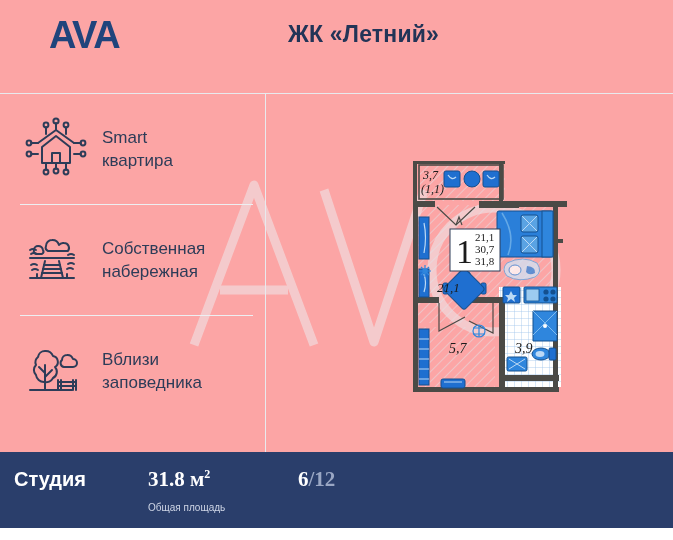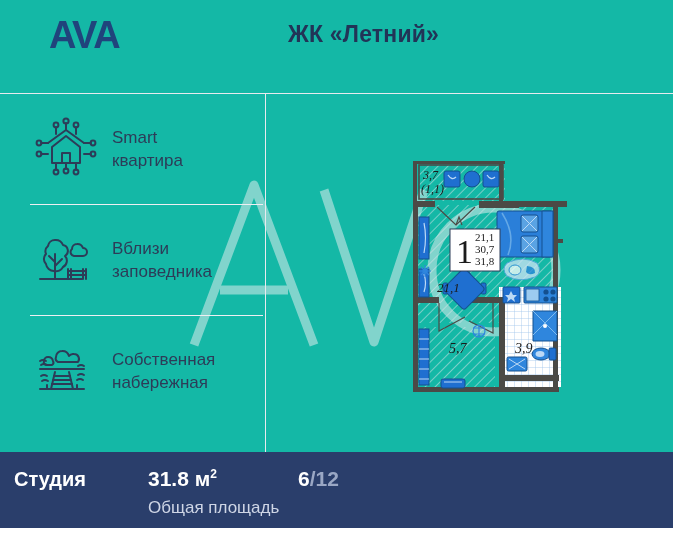--- a/index.html
+++ b/index.html
@@ -1,57 +1,57 @@
 <!DOCTYPE html>
 <html><head>
 <meta charset="utf-8">
 <style>
   html,body{margin:0;padding:0;background:#fff;}
   body{width:673px;height:540px;font-family:"Liberation Sans",sans-serif;-webkit-font-smoothing:antialiased;}
-  .card{position:relative;width:673px;height:540px;background:#14b8a6;overflow:hidden;}
+  .card{position:relative;width:673px;height:540px;background:#fca5a5;overflow:hidden;}
 
   
   .watermark{position:absolute;left:0;top:60px;width:673px;height:400px;pointer-events:none;
     display:flex;align-items:center;justify-content:center;z-index:0;}
   .watermark svg{opacity:.5;}
 
   
   .header{position:absolute;left:0;top:0;width:673px;height:93px;z-index:2;}
   .logo{position:absolute;left:49px;top:16px;display:flex;align-items:flex-start;}
   .logo-ava{font-size:38px;font-weight:700;color:#20447c;letter-spacing:-1.5px;line-height:38px;
      font-family:"Liberation Sans",sans-serif;}
   .logo-group{font-size:20px;font-weight:600;color:#2b3f6c;letter-spacing:.3px;line-height:20px;margin-left:4px;margin-top:3px;}
   .complex-title{position:absolute;left:288px;top:21px;font-size:23px;font-weight:700;color:#223457;letter-spacing:.2px;}
 
   .hdr-divider{position:absolute;left:0;top:93px;width:673px;height:1px;background:#e8eaee;z-index:2;}
   .v-divider{position:absolute;left:265px;top:93px;width:1px;height:359px;background:#e8eaee;z-index:2;}
 
   
-  .features{position:absolute;left:16px;top:93px;width:265px;height:288px;z-index:2;}
+  .features{position:absolute;left:6px;top:93px;width:265px;height:288px;z-index:2;}
   .feature{position:relative;display:flex;align-items:center;height:111px;padding-left:14px;box-sizing:border-box;}
   .feature + .feature::before{content:"";position:absolute;left:14px;right:18px;top:0;height:1px;background:#edeff2;}
   .feature-icon{width:72px;height:72px;flex:0 0 72px;display:flex;align-items:center;justify-content:center;}
   .feature-label{font-size:17px;line-height:23px;color:#2d3c58;margin-left:10px;font-weight:400;}
 
   
   .plan-wrap{position:absolute;left:265px;top:93px;width:457px;height:359px;z-index:2;
     display:flex;align-items:center;justify-content:center;}
   .plan{position:relative;width:182px;height:244px;}
 
   
   .footer{position:absolute;left:0;top:452px;width:673px;height:76px;background:#2a3e6b;z-index:3;}
   .footer-inner{display:flex;align-items:flex-start;height:76px;padding-top:14px;box-sizing:border-box;}
   .f-col{display:flex;flex-direction:column;}
   .f-type{margin-left:14px;width:110px;font-size:20px;font-weight:700;color:#ffffff;line-height:26px;}
   .f-area{margin-left:24px;width:150px;}
   .f-floor{margin-left:0px;width:150px;gap:39px;}
-  .f-big{font-size:21px;font-weight:700;color:#ffffff;line-height:26px;white-space:nowrap;}
+  .f-big{font-size:21px;font-weight:700;color:#ffffff;line-height:26px;white-space:nowrap;font-family:Liberation Serif, serif;}
   .f-big sup{font-size:12px;font-weight:700;vertical-align:super;line-height:0;}
   .f-dim{color:#9aa7c4;font-weight:700;}
-  .f-sub{font-size:17px;color:#cfd6e6;margin-top:8px;line-height:16px;}
+  .f-sub{font-size:10px;color:#cfd6e6;margin-top:8px;line-height:16px;}
   .f-bottom{position:absolute;left:0;top:528px;width:673px;height:12px;background:#ffffff;z-index:3;}
 </style>
 </head>
 <body>
 
 <div class="card">
 
   <div class="watermark">
     <svg width="470" height="260" viewBox="0 0 470 260" aria-hidden="true">
       <g fill="none" stroke="#eef0f3" stroke-width="9" stroke-linejoin="round">
@@ -101,40 +101,20 @@
           <path d="M32 46 L32 52"></path>
             <circle cx="32" cy="54" r="2.4"></circle>
         </svg>
       </div>
       <div class="feature-label">Smart<br>квартира</div>
     </div>
 
     <div class="feature">
       <div class="feature-icon">
         <svg width="64" height="64" viewBox="0 0 64 64" fill="none" stroke="#2d3c58" stroke-width="2" stroke-linecap="round" stroke-linejoin="round">
-          <path d="M14 18 a7 7 0 0 1 7-6 a8 8 0 0 1 8 5 a6 6 0 0 1 2 11 a7 7 0 0 1 -2 11 a8 8 0 0 1 -9 4 a8 8 0 0 1 -8 -7 a7 7 0 0 1 0 -10 a7 7 0 0 1 2 -8 Z"></path>
-          <path d="M21 50 L21 26"></path>
-          <path d="M21 34 L15 28"></path>
-            <path d="M21 38 L28 31"></path>
-          <path d="M38 21 a5 5 0 0 1 5 -5 a6 6 0 0 1 6 4 a4 4 0 0 1 0 8 L40 28 a4 4 0 0 1 -2 -7 Z"></path>
-          <path d="M6 51 L48 51"></path>
-          <path d="M34 41 L34 51"></path>
-            <path d="M52 41 L52 51"></path>
-          <path d="M34 43 L52 43"></path>
-            <path d="M34 47 L52 47"></path>
-          <path d="M37 41 L37 51"></path>
-            <path d="M49 41 L49 51"></path>
-        </svg>
-      </div>
-      <div class="feature-label">Вблизи<br>заповедника</div>
-    </div>
-
-    <div class="feature">
-      <div class="feature-icon">
-        <svg width="64" height="64" viewBox="0 0 64 64" fill="none" stroke="#2d3c58" stroke-width="2" stroke-linecap="round" stroke-linejoin="round">
           <path d="M22 18 a6 6 0 0 1 6 -6 a7 7 0 0 1 7 5 a5 5 0 0 1 5 -2 a5 5 0 0 1 4 8 L24 23 a4 4 0 0 1 -2 -5 Z"></path>
           <path d="M10 22 a4 4 0 0 1 4 -4 a5 5 0 0 1 5 4 a3 3 0 0 1 -1 4 L12 26 a3 3 0 0 1 -2 -4 Z"></path>
           <path d="M6 30 L50 30"></path>
           <path d="M6 22 q3 -2 6 0"></path>
             <path d="M7 26 q3 -2 6 0"></path>
           <path d="M44 27 q3 -2 6 0"></path>
           <path d="M7 37 q3 -2 6 0"></path>
             <path d="M8 42 q3 -2 6 0"></path>
           <path d="M44 36 q3 -2 6 0"></path>
             <path d="M43 41 q3 -2 6 0"></path>
@@ -143,20 +123,40 @@
             <path d="M35 33 L39 50"></path>
           <path d="M20 37 L36 37"></path>
             <path d="M19 41 L37 41"></path>
             <path d="M18 45 L38 45"></path>
           <path d="M13 46 L13 50 L17 50"></path>
             <path d="M43 46 L43 50 L39 50"></path>
         </svg>
       </div>
       <div class="feature-label">Собственная<br>набережная</div>
     </div>
+
+    <div class="feature">
+      <div class="feature-icon">
+        <svg width="64" height="64" viewBox="0 0 64 64" fill="none" stroke="#2d3c58" stroke-width="2" stroke-linecap="round" stroke-linejoin="round">
+          <path d="M14 18 a7 7 0 0 1 7-6 a8 8 0 0 1 8 5 a6 6 0 0 1 2 11 a7 7 0 0 1 -2 11 a8 8 0 0 1 -9 4 a8 8 0 0 1 -8 -7 a7 7 0 0 1 0 -10 a7 7 0 0 1 2 -8 Z"></path>
+          <path d="M21 50 L21 26"></path>
+          <path d="M21 34 L15 28"></path>
+            <path d="M21 38 L28 31"></path>
+          <path d="M38 21 a5 5 0 0 1 5 -5 a6 6 0 0 1 6 4 a4 4 0 0 1 0 8 L40 28 a4 4 0 0 1 -2 -7 Z"></path>
+          <path d="M6 51 L48 51"></path>
+          <path d="M34 41 L34 51"></path>
+            <path d="M52 41 L52 51"></path>
+          <path d="M34 43 L52 43"></path>
+            <path d="M34 47 L52 47"></path>
+          <path d="M37 41 L37 51"></path>
+            <path d="M49 41 L49 51"></path>
+        </svg>
+      </div>
+      <div class="feature-label">Вблизи<br>заповедника</div>
+    </div>
   </div>
 
   <div class="plan-wrap">
     <div class="plan">
       <svg width="182" height="244" viewBox="0 0 182 244" aria-hidden="true">
         <defs>
           <pattern id="hatch" width="7" height="7" patternTransform="rotate(45)" patternUnits="userSpaceOnUse">
             <line x1="0" y1="0" x2="0" y2="7" stroke="#dfe3ea" stroke-width="1"></line>
           </pattern>
           <pattern id="tile" width="7" height="7" patternUnits="userSpaceOnUse">

